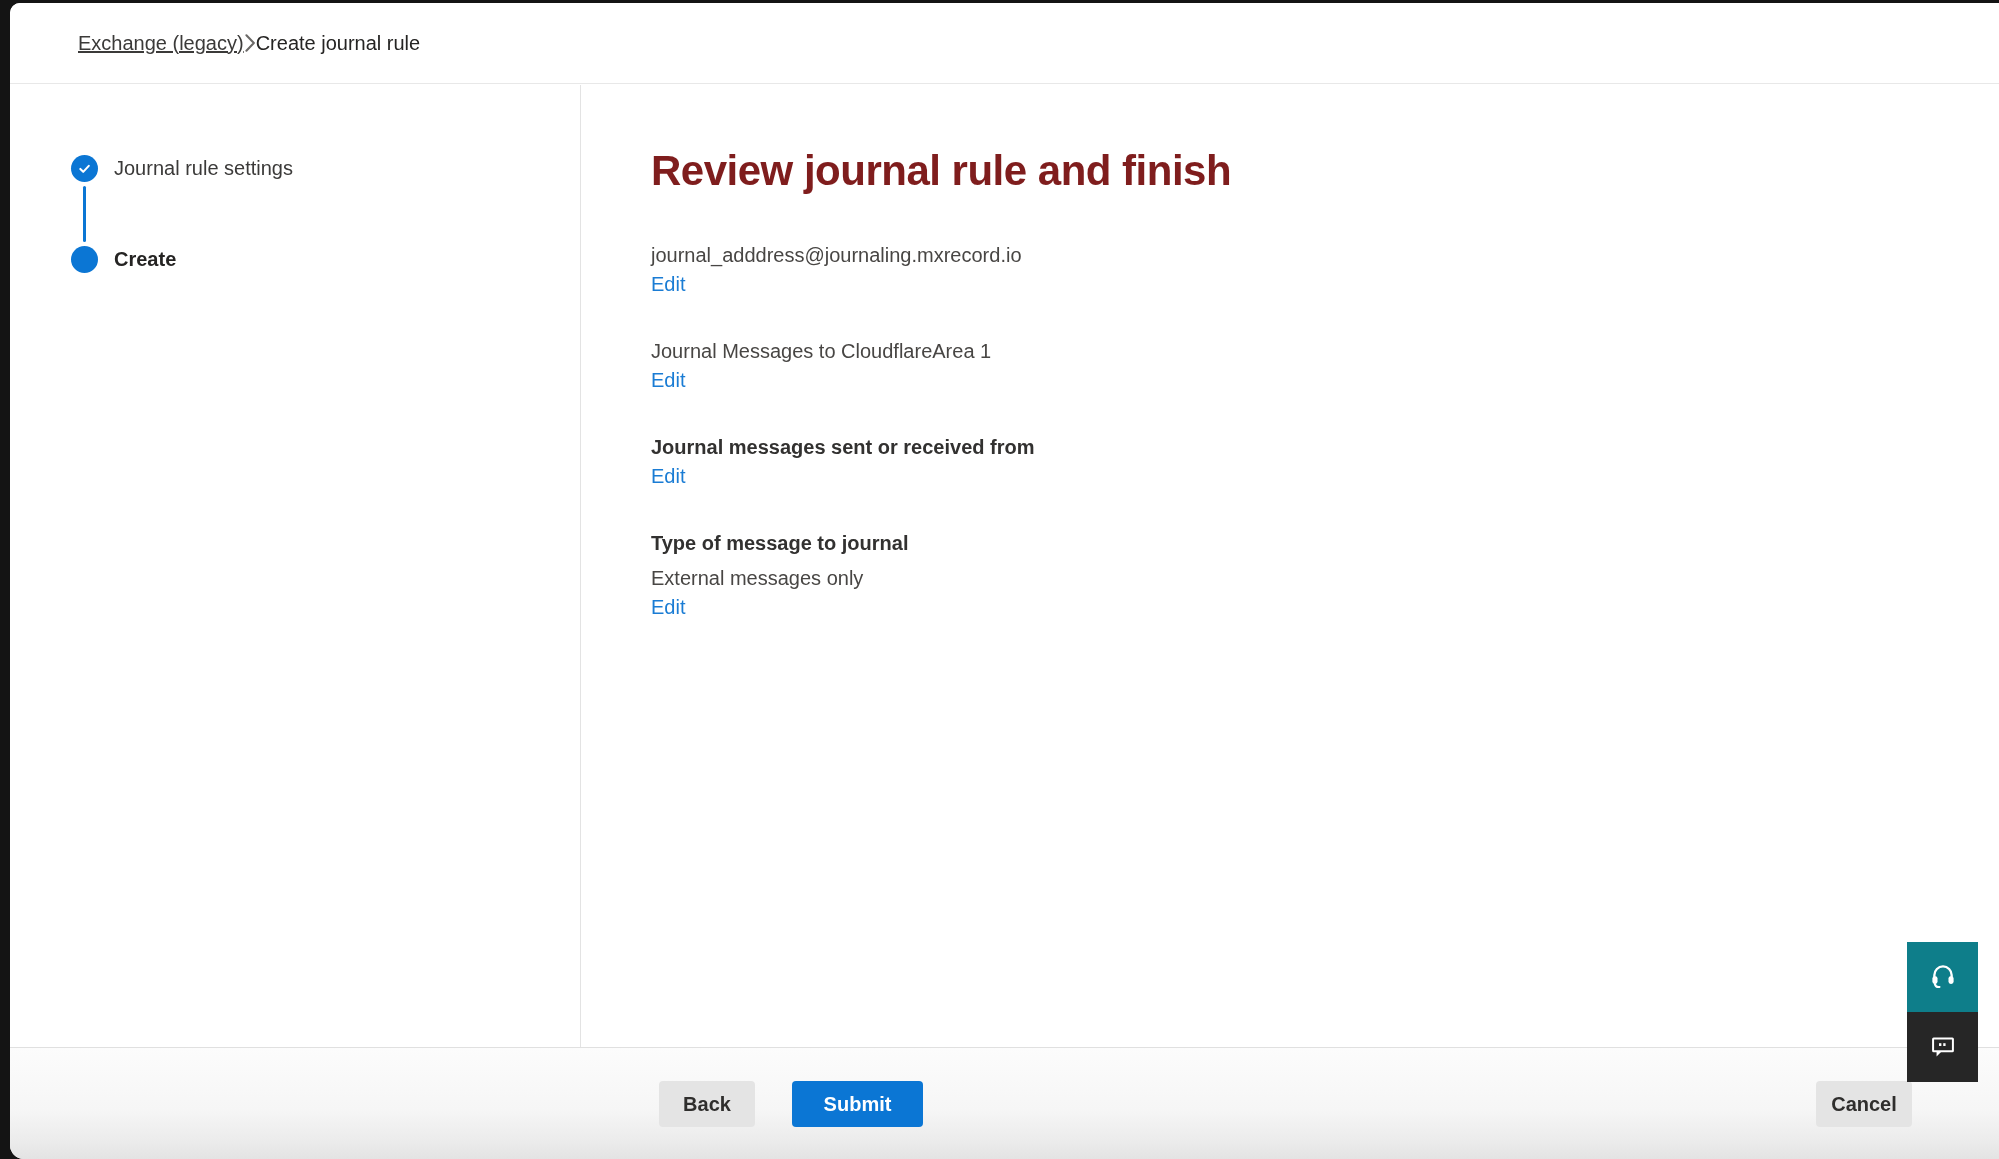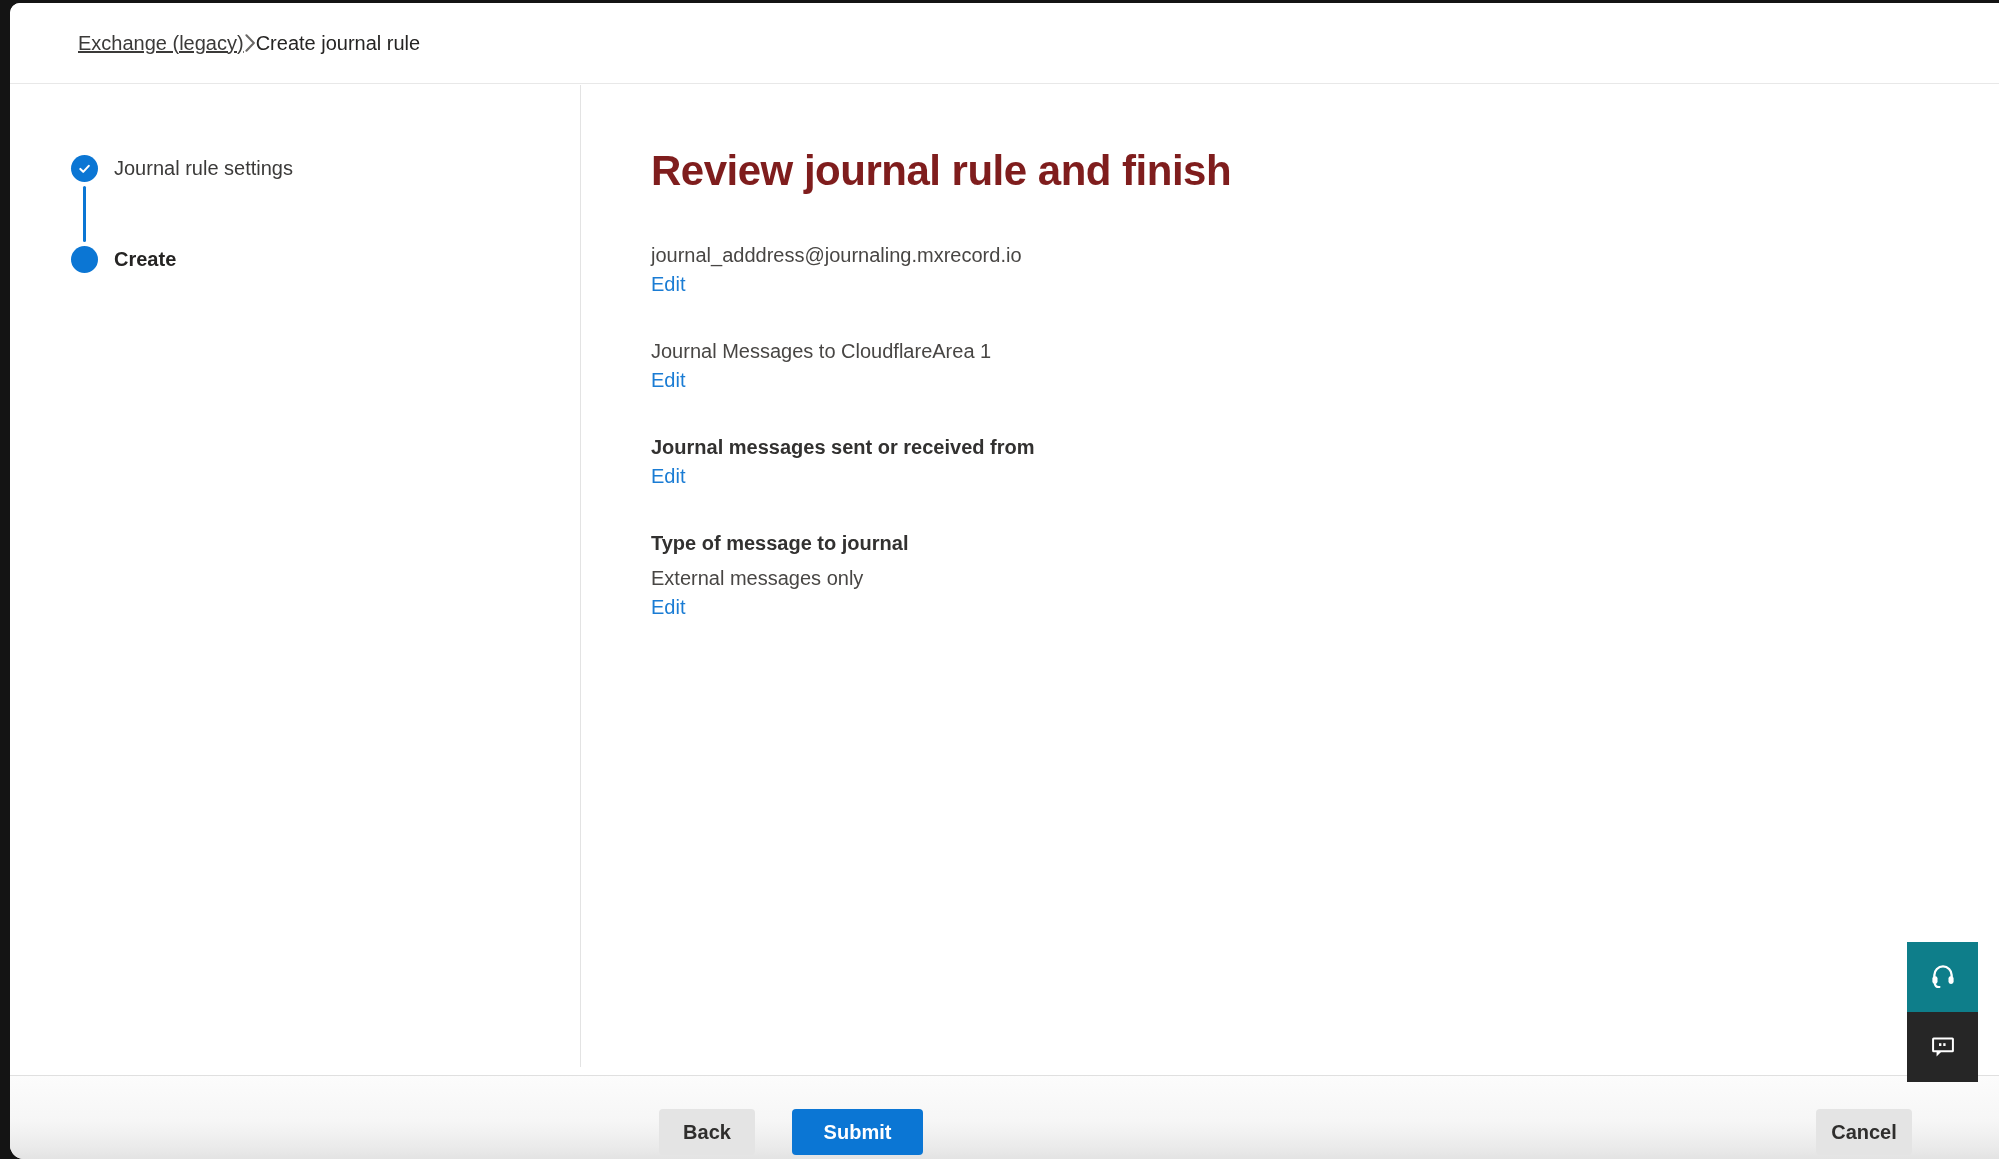--- a/index.html
+++ b/index.html
@@ -81,21 +81,21 @@
     color: var(--link-blue, #1a7cd4);
     line-height: 27px;
     margin-top: 2px;
     cursor: pointer;
     text-decoration: none;
   }
   
   .footer {
     position: absolute;
     left: 0; right: 0; bottom: 0;
-    height: 84px;
+    height: 112px;
     border-top: 1px solid #e0e0e0;
     background: linear-gradient(180deg, #fcfcfc 0%, #f6f6f6 55%, #ebebeb 85%, #e3e3e3 100%);
   }
   .btn {
     position: absolute;
     top: 33px;
     height: 46px;
     border: none;
     border-radius: 4px;
     font-family: "Liberation Sans", sans-serif;

